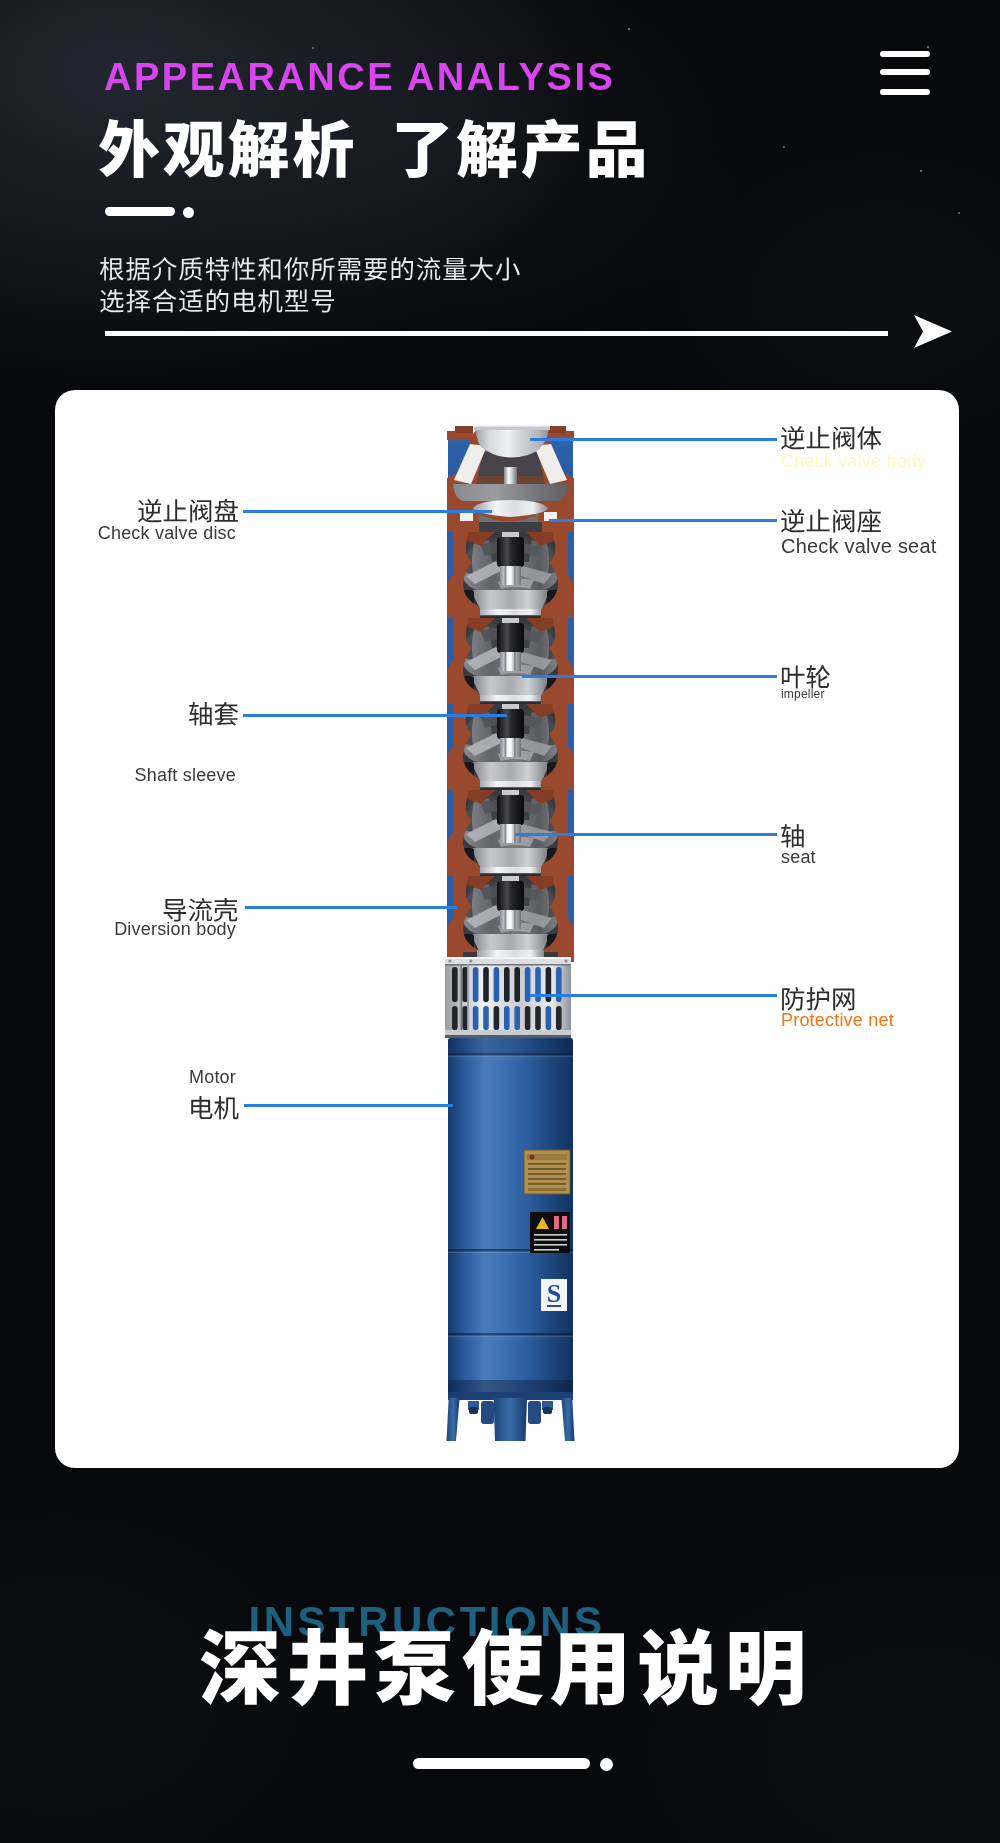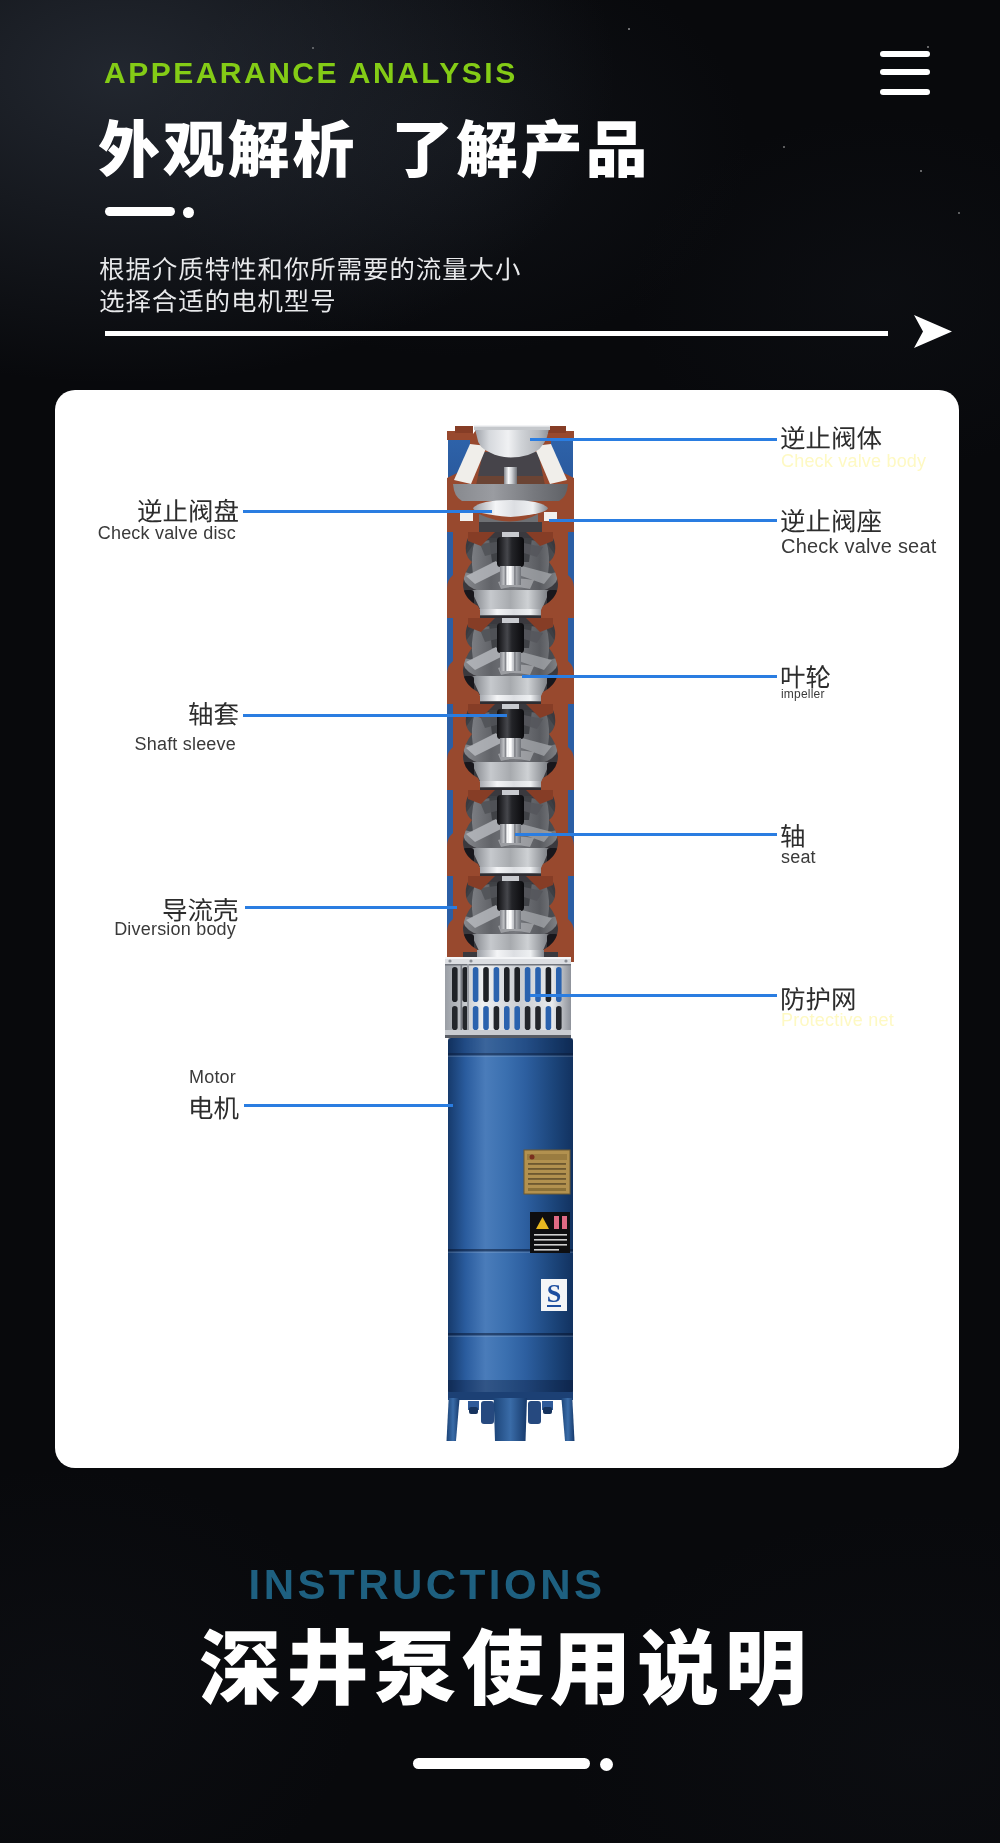--- a/index.html
+++ b/index.html
@@ -17,21 +17,21 @@
  radial-gradient(600px 400px at 92% 95%, rgba(42,48,60,.10), rgba(0,0,0,0) 60%),
  #08090c;"></div>
 
 <div class="abs" style="left:628px;top:28px;width:2px;height:2px;border-radius:50%;background:rgba(255,255,255,.55)"></div>
 <div class="abs" style="left:927px;top:46px;width:2px;height:2px;border-radius:50%;background:rgba(255,255,255,.5)"></div>
 <div class="abs" style="left:783px;top:146px;width:2px;height:2px;border-radius:50%;background:rgba(255,255,255,.45)"></div>
 <div class="abs" style="left:920px;top:170px;width:2px;height:2px;border-radius:50%;background:rgba(255,255,255,.5)"></div>
 <div class="abs" style="left:958px;top:212px;width:2px;height:2px;border-radius:50%;background:rgba(255,255,255,.45)"></div>
 <div class="abs" style="left:312px;top:47px;width:2px;height:2px;border-radius:50%;background:rgba(255,255,255,.4)"></div>
 
-<div class="abs" style="left:104px;top:56px;font-size:30px;font-weight:bold;letter-spacing:2.5px;color:#84cc16;">APPEARANCE ANALYSIS</div>
+<div class="abs" style="left:104px;top:56px;font-size:38px;font-weight:bold;letter-spacing:2.5px;color:#d946ef;">APPEARANCE ANALYSIS</div>
 
 <svg style="position:absolute;left:97.5px;top:109.5px" width="549.6" height="73.2" viewBox="0 0 549.6 73.2">
     <path transform="translate(0,62.0)" fill="#ffffff" d="M11.3 -53.1C9.5 -42.5 6.0 -32.1 0.8 -26.0C2.9 -24.7 6.8 -21.8 8.3 -20.3C11.3 -24.3 13.9 -29.7 16.1 -35.7H24.1C23.3 -31.2 22.3 -27.1 20.8 -23.5L15.4 -27.7L10.0 -21.5L16.9 -15.6C13.0 -9.6 7.8 -5.4 1.1 -2.5C3.3 -0.9 7.1 2.9 8.6 5.1C23.1 -1.9 32.1 -17.2 34.8 -42.7L28.3 -44.5L26.7 -44.2H18.7C19.3 -46.6 19.9 -49.0 20.4 -51.5ZM35.7 -52.9V6.0H45.3V-24.6C48.4 -20.8 51.7 -16.8 53.4 -14.0L61.2 -20.1C58.3 -23.9 52.3 -30.1 48.6 -34.4L45.3 -32.0V-52.9Z M92.3 -50.3V-17.3H100.8V-42.5H114.7V-17.3H123.6V-50.3ZM103.6 -39.6V-31.1C103.6 -21.6 102.0 -8.9 86.1 -0.6C87.8 0.7 90.8 4.0 91.8 5.8C98.5 2.2 103.1 -2.5 106.2 -7.6V-2.7C106.2 3.2 108.4 4.9 113.7 4.9H116.9C123.7 4.9 124.8 1.7 125.5 -7.9C123.5 -8.4 120.6 -9.5 118.6 -11.0C118.5 -3.4 118.1 -1.6 117.0 -1.6H115.6C114.8 -1.6 114.4 -2.1 114.4 -3.7V-16.7H110.1C111.6 -21.7 112.0 -26.7 112.0 -30.9V-39.6ZM67.3 -31.6C70.2 -27.8 73.2 -23.5 76.1 -19.2C73.3 -12.3 69.6 -6.6 65.3 -2.7C67.5 -1.2 70.4 2.0 71.9 4.2C75.8 0.4 79.1 -4.3 81.8 -9.7C83.1 -7.5 84.1 -5.4 84.9 -3.5L92.2 -9.2C90.8 -12.3 88.6 -15.9 86.0 -19.8C88.7 -27.8 90.5 -37.0 91.5 -47.1L85.7 -48.9L84.1 -48.5H67.5V-40.0H81.8C81.2 -36.3 80.4 -32.5 79.4 -29.0L73.9 -36.3Z M144.7 -30.4V-26.3H142.6V-30.4ZM150.6 -30.4H152.9V-26.3H150.6ZM141.9 -37.0 143.5 -40.4H148.6L147.3 -37.0ZM139.3 -53.1C137.7 -45.8 134.5 -38.6 130.3 -34.2C131.7 -33.3 133.8 -31.6 135.3 -30.2V-20.5C135.3 -13.6 135.0 -4.3 130.8 2.0C132.5 2.9 135.8 4.9 137.2 6.1C139.8 2.2 141.2 -3.0 141.9 -8.3H144.7V1.7H150.6V-0.5C151.2 1.3 151.7 3.5 151.9 5.0C154.5 5.0 156.4 4.8 158.1 3.5C159.9 2.2 160.2 0.0 160.2 -3.0V-14.7C162.0 -13.9 164.3 -12.7 165.5 -11.8C166.2 -13.0 167.0 -14.4 167.6 -16.0H172.9V-11.5H161.6V-3.8H172.9V5.9H181.4V-3.8H189.8V-11.5H181.4V-16.0H188.6V-23.5H181.4V-27.9H172.9V-23.5H170.1L170.8 -26.8L165.4 -27.9C171.6 -31.4 173.9 -36.3 174.8 -42.5H180.5C180.3 -38.6 180.0 -36.8 179.6 -36.3C179.1 -35.7 178.6 -35.6 178.0 -35.6C177.2 -35.6 175.9 -35.6 174.2 -35.8C175.3 -33.9 176.0 -30.9 176.2 -28.6C178.6 -28.6 180.9 -28.6 182.4 -28.9C184.0 -29.2 185.3 -29.8 186.4 -31.2C187.8 -32.9 188.3 -37.4 188.5 -47.1C188.6 -48.0 188.6 -49.8 188.6 -49.8H160.6V-42.5H166.7C166.1 -38.9 164.4 -35.9 160.2 -33.8V-37.0H155.1C156.3 -39.4 157.4 -42.0 158.2 -44.2L153.0 -47.4L151.8 -47.1H146.0L147.2 -51.3ZM144.7 -20.0V-14.8H142.5L142.6 -20.0ZM150.6 -20.0H152.9V-14.8H150.6ZM150.6 -8.3H152.9V-3.2C152.9 -2.6 152.8 -2.4 152.3 -2.4H150.6ZM160.2 -17.2V-31.7C161.5 -30.2 162.7 -28.3 163.3 -27.0C162.7 -23.5 161.7 -20.0 160.2 -17.2Z M223.7 -46.1V-28.1C223.7 -19.3 223.3 -7.1 217.5 1.2C219.6 2.0 223.4 4.3 225.0 5.7C230.3 -2.1 231.8 -14.1 232.2 -23.7H238.6V5.8H247.5V-23.7H254.9V-32.2H232.2V-39.7C238.9 -41.0 245.9 -42.8 251.7 -45.3L244.2 -52.4C239.1 -49.8 231.2 -47.6 223.7 -46.1ZM204.8 -53.0V-40.5H197.0V-32.0H203.8C202.1 -25.2 198.9 -17.5 195.2 -12.8C196.6 -10.5 198.6 -6.9 199.4 -4.3C201.4 -7.1 203.3 -10.9 204.8 -15.1V5.9H213.4V-18.5C214.6 -16.2 215.7 -14.0 216.4 -12.3L221.4 -19.3C220.4 -21.0 215.7 -27.3 213.4 -30.2V-32.0H221.6V-40.5H213.4V-53.0Z M298.9 -49.0V-40.1H332.4C328.7 -36.7 324.1 -33.4 319.8 -31.0V-4.3C319.8 -3.2 319.3 -2.9 317.9 -2.9C316.5 -2.9 311.2 -2.9 307.3 -3.1C308.7 -0.7 310.4 3.3 310.9 6.0C316.6 6.1 321.3 5.9 324.8 4.5C328.2 3.2 329.3 0.8 329.3 -4.0V-26.5C337.1 -31.3 344.8 -38.0 350.5 -44.1L343.3 -49.5L341.2 -49.0Z M373.1 -30.4V-26.3H371.0V-30.4ZM379.0 -30.4H381.3V-26.3H379.0ZM370.3 -37.0 371.9 -40.4H377.0L375.7 -37.0ZM367.7 -53.1C366.1 -45.8 362.9 -38.6 358.7 -34.2C360.1 -33.3 362.1 -31.6 363.7 -30.2V-20.5C363.7 -13.6 363.4 -4.3 359.2 2.0C360.9 2.9 364.2 4.9 365.6 6.1C368.2 2.2 369.6 -3.0 370.3 -8.3H373.1V1.7H379.0V-0.5C379.6 1.3 380.1 3.5 380.3 5.0C382.9 5.0 384.8 4.8 386.5 3.5C388.3 2.2 388.6 0.0 388.6 -3.0V-14.7C390.4 -13.9 392.7 -12.7 393.9 -11.8C394.6 -13.0 395.4 -14.4 396.0 -16.0H401.3V-11.5H390.0V-3.8H401.3V5.9H409.8V-3.8H418.2V-11.5H409.8V-16.0H417.0V-23.5H409.8V-27.9H401.3V-23.5H398.5L399.2 -26.8L393.8 -27.9C400.0 -31.4 402.3 -36.3 403.2 -42.5H408.9C408.7 -38.6 408.4 -36.8 408.0 -36.3C407.5 -35.7 407.0 -35.6 406.4 -35.6C405.5 -35.6 404.2 -35.6 402.6 -35.8C403.7 -33.9 404.4 -30.9 404.6 -28.6C407.0 -28.6 409.3 -28.6 410.8 -28.9C412.4 -29.2 413.7 -29.8 414.8 -31.2C416.2 -32.9 416.6 -37.4 416.9 -47.1C417.0 -48.0 417.0 -49.8 417.0 -49.8H389.0V-42.5H395.1C394.5 -38.9 392.8 -35.9 388.6 -33.8V-37.0H383.5C384.7 -39.4 385.8 -42.0 386.6 -44.2L381.4 -47.4L380.2 -47.1H374.4L375.6 -51.3ZM373.1 -20.0V-14.8H370.9L371.0 -20.0ZM379.0 -20.0H381.3V-14.8H379.0ZM379.0 -8.3H381.3V-3.2C381.3 -2.6 381.2 -2.4 380.7 -2.4H379.0ZM388.6 -17.2V-31.7C389.9 -30.2 391.1 -28.3 391.7 -27.0C391.1 -23.5 390.0 -20.0 388.6 -17.2Z M447.0 -51.2C447.7 -50.0 448.5 -48.6 449.2 -47.2H428.9V-38.6H442.9L437.4 -36.3C438.9 -34.3 440.3 -31.7 441.3 -29.6H429.2V-20.9C429.2 -14.6 428.8 -5.8 423.9 0.3C425.9 1.5 430.0 5.0 431.5 6.8C437.4 -0.6 438.7 -12.6 438.7 -20.8H481.1V-29.6H469.2L474.1 -35.9L465.3 -38.6H480.0V-47.2H459.9C459.2 -49.1 457.8 -51.6 456.4 -53.4ZM446.4 -29.6 450.5 -31.4C449.7 -33.5 447.9 -36.3 446.2 -38.6H463.7C462.8 -35.8 461.2 -32.2 459.7 -29.6Z M508.4 -42.0H528.6V-35.6H508.4ZM499.7 -50.7V-27.1H537.8V-50.7ZM491.5 -22.7V5.9H500.0V2.9H507.1V5.6H516.1V-22.7ZM500.0 -5.7V-14.1H507.1V-5.7ZM520.5 -22.7V5.9H529.1V2.9H536.7V5.6H545.8V-22.7ZM529.1 -5.7V-14.1H536.7V-5.7Z"></path>
   </svg>
 
 <div class="abs" style="left:105px;top:207px;width:70px;height:9px;border-radius:5px;background:#fff;"></div>
 
 <div class="abs" style="left:183px;top:207px;width:11px;height:11px;border-radius:50%;background:#fff;"></div>
 
 <svg style="position:absolute;left:99.0px;top:252.5px" width="421.5" height="30.1" viewBox="0 0 421.5 30.1">
@@ -327,21 +327,21 @@
 <svg style="position:absolute;left:136.5px;top:495.2px" width="102.0" height="30.1" viewBox="0 0 102.0 30.1">
     <path transform="translate(0,25.5)" fill="#2d2d2d" d="M1.5 -19.4C2.9 -18.2 4.5 -16.4 5.2 -15.2L6.8 -16.3C6.0 -17.5 4.3 -19.2 2.9 -20.5ZM9.2 -14.0V-6.9H14.7C14.2 -5.0 12.9 -3.1 9.3 -2.0C9.7 -1.7 10.3 -1.0 10.5 -0.5C14.6 -2.0 16.1 -4.4 16.7 -6.9H22.8V-14.0H21.0V-8.7H16.9L16.9 -9.5V-15.4H24.1V-17.1H19.4C20.2 -18.2 21.1 -19.6 21.8 -20.9L19.8 -21.4C19.2 -20.1 18.2 -18.3 17.4 -17.1H13.1L14.3 -17.8C13.9 -18.8 12.7 -20.5 11.7 -21.6L10.1 -20.8C11.1 -19.7 12.1 -18.2 12.5 -17.1H7.8V-15.4H15.0V-9.6L14.9 -8.7H11.0V-14.0ZM6.5 -12.3H1.3V-10.6H4.6V-2.3C3.5 -1.9 2.3 -0.9 1.1 0.4L2.3 2.0C3.6 0.4 4.9 -1.0 5.8 -1.0C6.4 -1.0 7.2 -0.2 8.3 0.4C10.1 1.4 12.2 1.7 15.3 1.7C17.7 1.7 22.2 1.5 24.0 1.4C24.1 0.8 24.4 -0.1 24.6 -0.5C22.1 -0.3 18.3 -0.1 15.3 -0.1C12.5 -0.1 10.4 -0.2 8.7 -1.2C7.6 -1.7 7.0 -2.3 6.5 -2.5Z M30.3 -15.8V-1.1H26.7V0.8H49.7V-1.1H40.2V-11.0H48.6V-12.9H40.2V-21.3H38.2V-1.1H32.3V-15.8Z M53.3 -15.7V2.0H55.2V-15.7ZM53.7 -20.2C54.7 -19.1 56.1 -17.6 56.7 -16.7L58.2 -17.8C57.6 -18.7 56.2 -20.1 55.1 -21.1ZM66.1 -15.4C66.9 -14.6 68.0 -13.5 68.6 -12.8L69.8 -13.8C69.2 -14.4 68.1 -15.5 67.3 -16.2ZM60.1 -20.2V-18.4H72.4V-0.3C72.4 0.0 72.3 0.1 71.9 0.1C71.6 0.2 70.6 0.2 69.5 0.1C69.7 0.6 70.0 1.4 70.1 1.9C71.7 1.9 72.7 1.9 73.4 1.6C74.0 1.2 74.3 0.7 74.3 -0.3V-20.2ZM69.1 -9.6C68.5 -8.3 67.6 -7.1 66.6 -6.1C66.2 -7.3 65.9 -8.7 65.7 -10.3L71.0 -10.9L70.9 -12.6L65.5 -11.9C65.4 -13.2 65.2 -14.6 65.2 -15.9H63.5C63.6 -14.5 63.7 -13.1 63.8 -11.7L60.9 -11.4L61.1 -9.7L64.0 -10.0C64.3 -8.0 64.7 -6.2 65.2 -4.7C63.9 -3.6 62.4 -2.7 60.8 -1.9C61.2 -1.6 61.8 -0.9 62.0 -0.5C63.4 -1.2 64.7 -2.1 65.9 -3.2C66.8 -1.6 67.9 -0.7 69.4 -0.7C70.6 -0.7 71.1 -1.4 71.4 -3.2C71.0 -3.4 70.6 -3.8 70.3 -4.2C70.2 -2.9 69.9 -2.3 69.4 -2.3C68.6 -2.3 67.8 -3.1 67.2 -4.4C68.6 -5.8 69.9 -7.3 70.8 -9.1ZM59.7 -16.2C58.9 -13.4 57.4 -10.7 55.6 -8.9C56.0 -8.5 56.5 -7.6 56.7 -7.3C57.2 -7.9 57.7 -8.6 58.2 -9.3V0.1H59.9V-12.3C60.4 -13.4 60.9 -14.6 61.3 -15.8Z M86.4 -10.9C87.9 -10.1 89.7 -9.0 90.5 -8.2L91.5 -9.4C90.6 -10.2 88.8 -11.3 87.4 -12.0ZM88.3 -21.7C88.2 -21.1 87.8 -20.2 87.5 -19.5H81.9V-15.0L81.9 -14.0H77.8V-12.3H81.6C81.2 -10.8 80.4 -9.2 78.4 -8.0C78.8 -7.7 79.5 -7.0 79.8 -6.6C82.1 -8.1 83.2 -10.3 83.6 -12.3H95.4V-9.4C95.4 -9.1 95.3 -9.0 94.9 -9.0C94.6 -9.0 93.4 -9.0 92.2 -9.0C92.5 -8.5 92.7 -7.8 92.8 -7.3C94.6 -7.3 95.7 -7.3 96.4 -7.6C97.1 -7.9 97.3 -8.4 97.3 -9.3V-12.3H100.9V-14.0H97.3V-19.5H89.6L90.4 -21.3ZM86.6 -16.5C88.0 -15.8 89.6 -14.8 90.4 -14.0H83.8L83.8 -15.0V-17.9H95.4V-14.0H90.4L91.4 -15.2C90.6 -16.0 88.9 -17.0 87.6 -17.6ZM80.5 -6.7V-0.4H77.6V1.3H100.9V-0.4H98.0V-6.7ZM82.3 -0.4V-5.1H85.7V-0.4ZM87.5 -0.4V-5.1H90.9V-0.4ZM92.7 -0.4V-5.1H96.1V-0.4Z"></path>
   </svg>
 
 <div class="abs" style="right:764px;top:523px;font-size:18px;letter-spacing:.2px;color:#3a3a3a;">Check valve disc</div>
 
 <svg style="position:absolute;left:187.5px;top:698.2px" width="51.0" height="30.1" viewBox="0 0 51.0 30.1">
     <path transform="translate(0,25.5)" fill="#2d2d2d" d="M13.5 -7.1H16.9V-1.1H13.5ZM13.5 -8.8V-14.3H16.9V-8.8ZM21.9 -7.1V-1.1H18.7V-7.1ZM21.9 -8.8H18.7V-14.3H21.9ZM16.8 -21.4V-16.0H11.8V2.0H13.5V0.6H21.9V1.9H23.7V-16.0H18.7V-21.4ZM2.1 -8.5C2.4 -8.7 3.1 -8.8 4.0 -8.8H6.5V-5.2L1.1 -4.3L1.5 -2.4L6.5 -3.4V1.9H8.2V-3.7L10.9 -4.3L10.8 -5.9L8.2 -5.5V-8.8H10.7V-10.6H8.2V-14.5H6.5V-10.6H3.9C4.6 -12.3 5.3 -14.5 5.9 -16.7H10.6V-18.5H6.4C6.6 -19.3 6.8 -20.2 7.0 -21.0L5.1 -21.4C5.0 -20.5 4.8 -19.4 4.6 -18.5H1.3V-16.7H4.1C3.6 -14.6 3.0 -12.9 2.8 -12.2C2.3 -11.1 2.0 -10.3 1.6 -10.1C1.8 -9.7 2.1 -8.8 2.1 -8.5Z M40.4 -17.2C41.2 -16.3 42.1 -15.4 43.1 -14.6H33.8C34.8 -15.4 35.6 -16.3 36.4 -17.2ZM29.7 1.4C30.5 1.1 31.8 1.1 44.8 0.4C45.4 1.0 45.9 1.6 46.3 2.0L47.9 1.1C46.9 -0.2 44.8 -2.2 43.2 -3.6L41.6 -2.8C42.2 -2.2 42.8 -1.7 43.5 -1.0L32.4 -0.5C33.6 -1.4 34.9 -2.5 36.0 -3.7H49.5V-5.3H34.0V-7.0H44.5V-8.4H34.0V-10.0H44.5V-11.4H34.0V-13.0H44.4V-13.5C45.9 -12.4 47.5 -11.4 48.9 -10.8C49.2 -11.2 49.8 -11.9 50.2 -12.3C47.6 -13.3 44.6 -15.2 42.6 -17.2H49.4V-18.9H37.6C38.1 -19.6 38.5 -20.3 38.8 -21.1L36.8 -21.4C36.5 -20.6 36.0 -19.7 35.4 -18.9H27.2V-17.2H34.0C32.2 -15.2 29.7 -13.4 26.4 -12.0C26.9 -11.7 27.4 -11.0 27.6 -10.6C29.3 -11.3 30.7 -12.2 32.0 -13.1V-5.3H27.1V-3.7H33.5C32.3 -2.5 31.1 -1.5 30.6 -1.2C30.0 -0.7 29.6 -0.5 29.1 -0.4C29.3 0.1 29.6 1.0 29.7 1.4Z"></path>
   </svg>
 
-<div class="abs" style="right:764px;top:734px;font-size:18px;letter-spacing:.2px;color:#3a3a3a;">Shaft sleeve</div>
+<div class="abs" style="right:764px;top:765px;font-size:18px;letter-spacing:.2px;color:#3a3a3a;">Shaft sleeve</div>
 
 <svg style="position:absolute;left:162.0px;top:894.0px" width="76.5" height="30.1" viewBox="0 0 76.5 30.1">
     <path transform="translate(0,25.5)" fill="#2d2d2d" d="M5.4 -4.6C7.0 -3.3 8.8 -1.4 9.5 -0.0L11.0 -1.3C10.2 -2.5 8.4 -4.3 6.9 -5.6H16.5V-0.3C16.5 0.1 16.4 0.2 15.9 0.3C15.4 0.3 13.5 0.3 11.7 0.2C11.9 0.7 12.2 1.4 12.3 1.9C14.8 1.9 16.3 1.9 17.3 1.7C18.2 1.4 18.5 0.9 18.5 -0.2V-5.6H24.1V-7.4H18.5V-9.4H16.5V-7.4H1.6V-5.6H6.5ZM3.4 -19.6V-13.0C3.4 -10.6 4.7 -10.0 8.9 -10.0C9.9 -10.0 18.1 -10.0 19.1 -10.0C22.3 -10.0 23.2 -10.7 23.5 -13.3C22.9 -13.4 22.1 -13.6 21.6 -13.9C21.4 -12.0 21.1 -11.6 19.0 -11.6C17.2 -11.6 10.1 -11.6 8.8 -11.6C5.9 -11.6 5.4 -11.9 5.4 -13.0V-14.3H21.1V-20.4H3.4ZM5.4 -18.7H19.2V-16.0H5.4Z M40.2 -9.2V0.9H41.9V-9.2ZM35.7 -9.2V-6.6C35.7 -4.3 35.4 -1.4 32.2 0.7C32.7 1.0 33.3 1.6 33.6 2.0C37.0 -0.5 37.4 -3.8 37.4 -6.6V-9.2ZM44.8 -9.2V-1.1C44.8 0.4 44.9 0.8 45.3 1.2C45.6 1.5 46.2 1.6 46.7 1.6C46.9 1.6 47.6 1.6 47.9 1.6C48.3 1.6 48.9 1.5 49.1 1.3C49.5 1.1 49.7 0.8 49.8 0.3C50.0 -0.1 50.0 -1.5 50.1 -2.6C49.6 -2.8 49.1 -3.0 48.7 -3.3C48.7 -2.1 48.7 -1.2 48.6 -0.7C48.6 -0.3 48.5 -0.2 48.4 -0.1C48.2 0.0 48.0 0.1 47.8 0.1C47.6 0.1 47.3 0.1 47.1 0.1C46.9 0.1 46.8 0.0 46.7 -0.1C46.6 -0.2 46.5 -0.4 46.5 -0.9V-9.2ZM27.7 -19.7C29.2 -18.8 31.1 -17.4 32.0 -16.4L33.1 -18.0C32.2 -18.9 30.3 -20.2 28.8 -21.1ZM26.5 -12.7C28.2 -12.0 30.2 -10.8 31.2 -9.9L32.2 -11.5C31.2 -12.3 29.2 -13.5 27.5 -14.1ZM27.2 0.4 28.8 1.7C30.3 -0.7 32.1 -3.9 33.4 -6.6L32.0 -7.8C30.5 -4.9 28.5 -1.6 27.2 0.4ZM39.8 -21.0C40.2 -20.1 40.6 -19.0 40.9 -18.1H33.6V-16.4H38.6C37.6 -15.0 36.1 -13.2 35.6 -12.7C35.1 -12.3 34.4 -12.1 33.9 -12.0C34.1 -11.6 34.3 -10.6 34.4 -10.2C35.2 -10.5 36.3 -10.6 46.8 -11.3C47.4 -10.6 47.8 -9.9 48.1 -9.4L49.6 -10.4C48.7 -11.9 46.7 -14.3 45.1 -16.0L43.7 -15.1C44.3 -14.4 45.0 -13.6 45.6 -12.8L37.6 -12.4C38.6 -13.5 39.8 -15.1 40.8 -16.4H49.6V-18.1H42.8C42.6 -19.1 42.0 -20.4 41.5 -21.4Z M53.0 -11.6V-6.4H54.8V-9.9H72.6V-6.4H74.5V-11.6ZM62.7 -21.4V-19.2H52.6V-17.5H62.7V-15.1H54.5V-13.5H73.0V-15.1H64.7V-17.5H75.0V-19.2H64.7V-21.4ZM58.6 -8.0V-4.8C58.6 -2.7 57.7 -0.7 51.8 0.5C52.1 0.9 52.6 1.7 52.8 2.2C59.1 0.7 60.5 -1.9 60.5 -4.7V-6.2H67.1V-0.7C67.1 1.3 67.7 1.8 69.7 1.8C70.2 1.8 72.6 1.8 73.1 1.8C74.8 1.8 75.3 1.0 75.5 -2.0C75.0 -2.1 74.2 -2.4 73.8 -2.7C73.7 -0.3 73.6 0.1 72.9 0.1C72.3 0.1 70.4 0.1 70.0 0.1C69.1 0.1 69.0 -0.1 69.0 -0.7V-8.0Z"></path>
   </svg>
 
 <div class="abs" style="right:764px;top:919px;font-size:18px;letter-spacing:.2px;color:#3a3a3a;">Diversion body</div>
 
 <svg style="position:absolute;left:187.5px;top:1092.2px" width="51.0" height="30.1" viewBox="0 0 51.0 30.1">
     <path transform="translate(0,25.5)" fill="#2d2d2d" d="M11.5 -10.4V-6.7H5.2V-10.4ZM13.5 -10.4H20.1V-6.7H13.5ZM11.5 -12.2H5.2V-15.8H11.5ZM13.5 -12.2V-15.8H20.1V-12.2ZM3.2 -17.7V-3.3H5.2V-4.9H11.5V-2.2C11.5 0.8 12.4 1.6 15.2 1.6C15.9 1.6 20.2 1.6 20.9 1.6C23.6 1.6 24.2 0.3 24.5 -3.6C23.9 -3.8 23.1 -4.1 22.6 -4.5C22.4 -1.2 22.2 -0.3 20.8 -0.3C19.8 -0.3 16.1 -0.3 15.4 -0.3C13.8 -0.3 13.5 -0.6 13.5 -2.1V-4.9H22.1V-17.7H13.5V-21.4H11.5V-17.7Z M38.2 -20.0V-11.8C38.2 -7.8 37.8 -2.8 34.4 0.8C34.8 1.0 35.6 1.7 35.9 2.0C39.5 -1.7 40.1 -7.5 40.1 -11.8V-18.2H44.9V-1.7C44.9 0.5 45.0 0.9 45.4 1.3C45.8 1.6 46.4 1.8 46.9 1.8C47.2 1.8 47.8 1.8 48.2 1.8C48.7 1.8 49.2 1.7 49.5 1.4C49.9 1.2 50.1 0.7 50.3 0.0C50.4 -0.6 50.5 -2.5 50.5 -4.0C50.0 -4.1 49.4 -4.4 49.0 -4.8C49.0 -3.1 49.0 -1.7 48.9 -1.1C48.9 -0.6 48.8 -0.3 48.6 -0.2C48.5 -0.1 48.3 0.0 48.1 0.0C47.9 0.0 47.6 0.0 47.4 0.0C47.2 0.0 47.0 -0.1 46.9 -0.2C46.8 -0.3 46.7 -0.7 46.7 -1.6V-20.0ZM31.1 -21.4V-16.0H26.8V-14.1H30.8C29.9 -10.6 28.0 -6.6 26.2 -4.5C26.5 -4.0 27.0 -3.2 27.2 -2.7C28.6 -4.5 30.0 -7.4 31.1 -10.4V2.0H32.9V-9.7C33.9 -8.4 35.1 -6.8 35.6 -6.0L36.8 -7.5C36.2 -8.2 33.8 -10.9 32.9 -11.8V-14.1H36.7V-16.0H32.9V-21.4Z"></path>
   </svg>
@@ -369,23 +369,23 @@
 <svg style="position:absolute;left:780.0px;top:819.5px" width="25.5" height="30.1" viewBox="0 0 25.5 30.1">
     <path transform="translate(0,25.5)" fill="#2d2d2d" d="M13.5 -7.1H16.9V-1.1H13.5ZM13.5 -8.8V-14.3H16.9V-8.8ZM21.9 -7.1V-1.1H18.7V-7.1ZM21.9 -8.8H18.7V-14.3H21.9ZM16.8 -21.4V-16.0H11.8V2.0H13.5V0.6H21.9V1.9H23.7V-16.0H18.7V-21.4ZM2.1 -8.5C2.4 -8.7 3.1 -8.8 4.0 -8.8H6.5V-5.2L1.1 -4.3L1.5 -2.4L6.5 -3.4V1.9H8.2V-3.7L10.9 -4.3L10.8 -5.9L8.2 -5.5V-8.8H10.7V-10.6H8.2V-14.5H6.5V-10.6H3.9C4.6 -12.3 5.3 -14.5 5.9 -16.7H10.6V-18.5H6.4C6.6 -19.3 6.8 -20.2 7.0 -21.0L5.1 -21.4C5.0 -20.5 4.8 -19.4 4.6 -18.5H1.3V-16.7H4.1C3.6 -14.6 3.0 -12.9 2.8 -12.2C2.3 -11.1 2.0 -10.3 1.6 -10.1C1.8 -9.7 2.1 -8.8 2.1 -8.5Z"></path>
   </svg>
 
 <div class="abs" style="left:781px;top:847px;font-size:18px;letter-spacing:.2px;color:#3a3a3a;">seat</div>
 
 <svg style="position:absolute;left:780.0px;top:982.5px" width="76.5" height="30.1" viewBox="0 0 76.5 30.1">
     <path transform="translate(0,25.5)" fill="#2d2d2d" d="M15.3 -21.0C15.8 -19.7 16.3 -18.1 16.5 -17.1L18.3 -17.7C18.1 -18.6 17.5 -20.2 17.1 -21.4ZM9.5 -17.1V-15.3H13.5C13.4 -8.5 12.9 -2.5 7.2 0.6C7.6 0.9 8.2 1.5 8.5 2.0C12.9 -0.5 14.5 -4.7 15.1 -9.7H20.8C20.6 -3.1 20.3 -0.7 19.7 -0.1C19.5 0.2 19.3 0.2 18.8 0.2C18.3 0.2 17.0 0.2 15.6 0.1C15.9 0.6 16.1 1.4 16.1 2.0C17.5 2.0 18.9 2.1 19.6 2.0C20.4 1.9 20.9 1.7 21.4 1.1C22.2 0.2 22.5 -2.7 22.7 -10.6C22.7 -10.8 22.7 -11.4 22.7 -11.4H15.2C15.3 -12.7 15.4 -14.0 15.4 -15.3H24.3V-17.1ZM2.1 -20.3V2.0H3.9V-18.6H7.6C7.1 -16.8 6.3 -14.4 5.5 -12.5C7.4 -10.4 7.9 -8.6 7.9 -7.2C7.9 -6.4 7.8 -5.7 7.4 -5.4C7.1 -5.3 6.8 -5.2 6.5 -5.2C6.0 -5.2 5.5 -5.2 4.9 -5.2C5.2 -4.7 5.4 -4.0 5.4 -3.5C6.0 -3.4 6.7 -3.4 7.2 -3.5C7.8 -3.6 8.2 -3.7 8.6 -4.0C9.4 -4.5 9.7 -5.6 9.7 -7.0C9.7 -8.6 9.2 -10.5 7.2 -12.7C8.2 -14.8 9.2 -17.5 10.0 -19.6L8.7 -20.4L8.4 -20.3Z M30.3 -21.4V-16.3H26.9V-14.4H30.3V-8.9C28.9 -8.5 27.5 -8.1 26.5 -7.9L27.0 -6.0L30.3 -7.0V-0.4C30.3 0.0 30.2 0.1 29.8 0.1C29.5 0.1 28.5 0.1 27.3 0.1C27.6 0.6 27.8 1.5 27.9 1.9C29.6 1.9 30.6 1.9 31.3 1.6C31.9 1.3 32.2 0.7 32.2 -0.4V-7.6L35.3 -8.5L35.0 -10.3L32.2 -9.5V-14.4H35.1V-16.3H32.2V-21.4ZM40.6 -20.7C41.5 -19.5 42.5 -18.1 42.9 -17.0H36.9V-10.2C36.9 -6.8 36.6 -2.4 33.7 0.7C34.2 1.0 35.0 1.7 35.3 2.1C37.9 -0.8 38.6 -5.0 38.8 -8.6H47.2V-7.0H49.1V-17.0H43.0L44.7 -17.8C44.3 -18.8 43.3 -20.2 42.3 -21.3ZM47.2 -10.4H38.8V-15.3H47.2Z M55.9 -13.7C57.1 -12.3 58.3 -10.6 59.5 -9.0C58.5 -6.2 57.2 -4.0 55.4 -2.2C55.8 -2.0 56.6 -1.5 56.9 -1.2C58.4 -2.8 59.7 -4.9 60.7 -7.3C61.5 -6.1 62.2 -4.9 62.7 -4.0L63.9 -5.3C63.3 -6.3 62.4 -7.7 61.4 -9.2C62.1 -11.3 62.6 -13.6 63.0 -16.1L61.3 -16.3C61.0 -14.4 60.6 -12.6 60.1 -10.9C59.1 -12.2 58.1 -13.6 57.1 -14.7ZM63.3 -13.6C64.5 -12.2 65.7 -10.6 66.8 -8.9C65.8 -6.1 64.4 -3.8 62.5 -2.0C63.0 -1.8 63.7 -1.2 64.0 -1.0C65.7 -2.6 66.9 -4.7 67.9 -7.1C68.8 -5.7 69.6 -4.4 70.0 -3.2L71.4 -4.4C70.8 -5.7 69.8 -7.4 68.7 -9.1C69.4 -11.2 69.9 -13.5 70.3 -16.1L68.5 -16.3C68.2 -14.4 67.9 -12.6 67.4 -10.9C66.5 -12.2 65.5 -13.5 64.6 -14.6ZM53.2 -19.9V2.0H55.2V-18.1H72.4V-0.5C72.4 -0.1 72.2 0.1 71.8 0.1C71.3 0.1 69.6 0.2 67.9 0.1C68.2 0.6 68.5 1.5 68.6 2.0C70.9 2.0 72.3 1.9 73.2 1.6C74.0 1.3 74.3 0.7 74.3 -0.5V-19.9Z"></path>
   </svg>
 
-<div class="abs" style="left:781px;top:1010px;font-size:18px;letter-spacing:.2px;color:#fef9c3;">Protective net</div>
-
-<div class="abs" style="left:0;top:1561px;width:835px;text-align:center;text-indent:19px;font-size:42px;font-weight:bold;letter-spacing:3.5px;color:#1e6080;">INSTRUCTIONS</div>
+<div class="abs" style="left:781px;top:1010px;font-size:18px;letter-spacing:.2px;color:#f97316;">Protective net</div>
+
+<div class="abs" style="left:0;top:1598px;width:835px;text-align:center;text-indent:19px;font-size:42px;font-weight:bold;letter-spacing:3.5px;color:#1e6080;">INSTRUCTIONS</div>
 
 <svg class="abs" style="left:199.2px;top:1618.3px" width="607.6" height="98" viewBox="0 0 607.6 98">
     <path transform="translate(0,80)" fill="#fff" d="M4.8 -60.3C9.1 -58.0 15.4 -54.4 18.4 -52.1L24.5 -62.2C21.3 -64.4 14.8 -67.6 10.7 -69.5ZM1.8 -38.1C6.4 -35.5 13.0 -31.3 16.1 -28.5L21.7 -38.5C18.4 -41.2 11.6 -44.9 7.1 -47.1ZM2.9 -1.3 11.8 7.0C16.0 -1.2 20.2 -10.1 23.9 -18.7L16.1 -26.9C11.8 -17.3 6.6 -7.4 2.9 -1.3ZM45.8 -38.0V-30.3H26.2V-19.7H39.5C34.9 -13.3 28.2 -7.6 20.8 -4.3C23.4 -2.2 26.9 1.9 28.6 4.6C35.3 0.9 41.1 -4.7 45.8 -11.3V6.7H57.8V-10.9C61.9 -4.9 66.8 0.4 72.0 4.0C73.9 1.1 77.7 -3.1 80.3 -5.2C74.2 -8.5 68.2 -13.9 64.0 -19.7H77.4V-30.3H57.8V-38.0ZM52.7 -49.4C58.2 -44.1 64.9 -36.6 67.7 -31.7L76.8 -37.9C74.7 -41.2 71.0 -45.3 67.2 -49.3H77.4V-66.7H26.2V-48.8H35.2C32.1 -45.3 28.4 -42.1 24.6 -39.9C27.0 -38.0 30.9 -33.9 32.7 -31.7C38.9 -36.2 45.7 -43.6 49.9 -50.8L39.2 -54.3C38.5 -53.0 37.6 -51.7 36.5 -50.3V-56.7H66.5V-49.9C64.7 -51.7 62.9 -53.5 61.2 -54.9Z M93.4 -55.2V-43.2H108.6V-38.9C108.6 -35.8 108.5 -32.6 108.3 -29.5H91.2V-17.4H105.8C103.6 -11.0 99.5 -5.2 92.3 -0.4C95.6 1.5 100.8 5.7 103.2 8.4C112.7 1.6 117.3 -7.5 119.5 -17.4H136.9V7.8H149.6V-17.4H166.2V-29.5H149.6V-43.2H163.9V-55.2H149.6V-70.1H136.9V-55.2H121.3V-69.9H108.6V-55.2ZM121.1 -29.5C121.2 -32.6 121.3 -35.8 121.3 -38.8V-43.2H136.9V-29.5Z M205.3 -44.3H233.9V-41.2H205.3ZM180.9 -66.8V-57.1H197.0C190.9 -52.6 183.5 -49.0 175.9 -46.6C178.2 -44.4 182.0 -39.9 183.6 -37.6C187.0 -39.0 190.4 -40.6 193.6 -42.5V-32.2H246.3V-53.4H209.0C210.3 -54.6 211.5 -55.8 212.8 -57.1H251.1V-66.8ZM200.0 -27.1 197.6 -27.1H180.5V-16.5H193.3C189.5 -11.2 183.8 -7.5 176.9 -5.4C179.0 -3.3 182.3 2.1 183.5 5.0C195.5 0.5 205.1 -9.1 209.2 -24.3L202.1 -27.5ZM210.8 -30.9V-3.9C210.8 -3.0 210.4 -2.6 209.1 -2.6C208.0 -2.6 203.5 -2.6 200.3 -2.8C201.7 0.2 203.2 4.5 203.7 7.6C209.6 7.6 214.3 7.5 217.9 6.0C221.6 4.4 222.6 1.6 222.6 -3.6V-10.2C229.2 -3.5 237.5 1.2 247.9 4.0C249.7 0.7 253.2 -4.5 255.9 -7.1C248.4 -8.4 241.9 -10.7 236.4 -13.9C240.7 -16.2 245.5 -19.1 249.9 -22.0L239.8 -29.8C236.6 -26.8 232.0 -23.3 227.5 -20.4C225.6 -22.3 224.0 -24.4 222.6 -26.6V-30.9Z M282.7 -70.4C278.5 -59.0 271.1 -47.7 263.5 -40.6C265.5 -37.6 268.6 -31.1 269.6 -28.2C271.5 -30.0 273.3 -32.1 275.1 -34.4V7.9H286.4V-51.3C287.9 -54.0 289.3 -56.6 290.5 -59.3V-51.9H310.0V-47.4H291.9V-22.5H309.4C309.0 -19.8 308.3 -17.5 307.2 -15.2C304.8 -17.2 302.7 -19.5 301.1 -22.1L291.4 -19.2C294.0 -14.8 297.0 -10.9 300.5 -7.6C297.2 -5.3 292.7 -3.5 286.8 -2.3C289.4 0.2 292.9 5.0 294.3 7.6C301.1 5.6 306.3 2.8 310.2 -0.6C317.5 3.5 326.4 6.2 337.2 7.5C338.6 4.3 341.7 -0.5 344.1 -3.0C333.5 -3.9 324.4 -5.9 317.2 -9.1C319.4 -13.1 320.6 -17.6 321.3 -22.5H340.7V-47.4H321.8V-51.9H342.6V-62.6H321.8V-69.5H310.0V-62.6H292.1L293.8 -66.7ZM302.7 -37.8H310.0V-32.1H302.7ZM321.8 -37.8H329.3V-32.1H321.8Z M361.5 -64.8V-35.5C361.5 -23.9 360.8 -9.2 351.9 0.6C354.5 2.1 359.4 6.1 361.3 8.3C367.0 2.1 370.2 -6.6 371.7 -15.6H386.5V6.6H398.5V-15.6H413.1V-5.7C413.1 -4.3 412.6 -3.9 411.1 -3.9C409.6 -3.9 404.3 -3.8 400.3 -4.1C401.8 -1.1 403.6 4.1 404.0 7.3C411.3 7.4 416.4 7.1 420.2 5.2C423.8 3.4 425.0 0.3 425.0 -5.6V-64.8ZM373.3 -53.5H386.5V-46.0H373.3ZM413.1 -53.5V-46.0H398.5V-53.5ZM373.3 -34.9H386.5V-26.8H373.0C373.2 -29.7 373.3 -32.4 373.3 -34.9ZM413.1 -34.9V-26.8H398.5V-34.9Z M443.7 -62.1C448.1 -57.7 454.1 -51.5 456.7 -47.6L465.2 -55.7C462.4 -59.5 456.0 -65.3 451.6 -69.2ZM479.8 -43.5H500.3V-35.0H479.8ZM450.3 7.7C452.0 5.3 455.5 2.4 473.1 -11.7C471.8 -14.2 469.8 -19.4 469.0 -22.9L461.9 -17.3V-45.1H440.7V-33.5H449.7V-12.6C449.7 -8.7 446.2 -4.9 443.7 -3.4C446.0 -0.9 449.2 4.7 450.3 7.7ZM468.3 -53.9V-24.6H476.5C475.7 -14.4 474.1 -6.4 461.5 -1.5C464.0 0.7 467.0 4.9 468.3 7.7C484.2 0.9 487.4 -10.2 488.4 -24.6H492.9V-6.9C492.9 3.3 494.6 6.9 503.1 6.9C504.7 6.9 506.1 6.9 507.7 6.9C514.2 6.9 517.0 3.4 518.1 -8.8C515.0 -9.5 510.0 -11.5 507.8 -13.4C507.6 -5.2 507.3 -4.1 506.4 -4.1C506.1 -4.1 505.6 -4.1 505.4 -4.1C504.7 -4.1 504.6 -4.3 504.6 -7.1V-24.6H512.4V-53.9H505.0C507.0 -57.6 509.2 -61.9 511.2 -66.3L498.4 -69.9C497.1 -64.9 494.7 -58.5 492.4 -53.9H483.2L488.6 -56.2C487.4 -60.2 484.0 -65.8 480.8 -69.9L470.6 -65.7C473.1 -62.1 475.6 -57.6 476.9 -53.9Z M549.5 -35.3V-25.6H541.7V-35.3ZM549.5 -45.8H541.7V-55.2H549.5ZM530.7 -65.9V-8.0H541.7V-14.8H560.5V-65.9ZM591.6 -55.9V-47.6H576.9V-55.9ZM565.1 -66.9V-37.0C565.1 -24.6 564.0 -9.3 550.1 0.5C552.7 2.1 557.3 6.2 559.1 8.4C568.3 1.9 572.9 -8.0 575.0 -17.9H591.6V-5.4C591.6 -4.0 591.1 -3.5 589.6 -3.5C588.2 -3.5 583.3 -3.4 579.4 -3.7C581.1 -0.7 583.0 4.5 583.5 7.8C590.3 7.8 595.1 7.5 598.7 5.6C602.3 3.7 603.4 0.6 603.4 -5.2V-66.9ZM591.6 -36.9V-28.5H576.5C576.8 -31.5 576.9 -34.3 576.9 -36.9Z"></path>
   </svg>
 
 <div class="abs" style="left:413px;top:1758px;width:177px;height:11px;border-radius:6px;background:#fff;"></div>
 
 <div class="abs" style="left:600px;top:1758px;width:13px;height:13px;border-radius:50%;background:#fff;"></div>
 
 </body></html>

